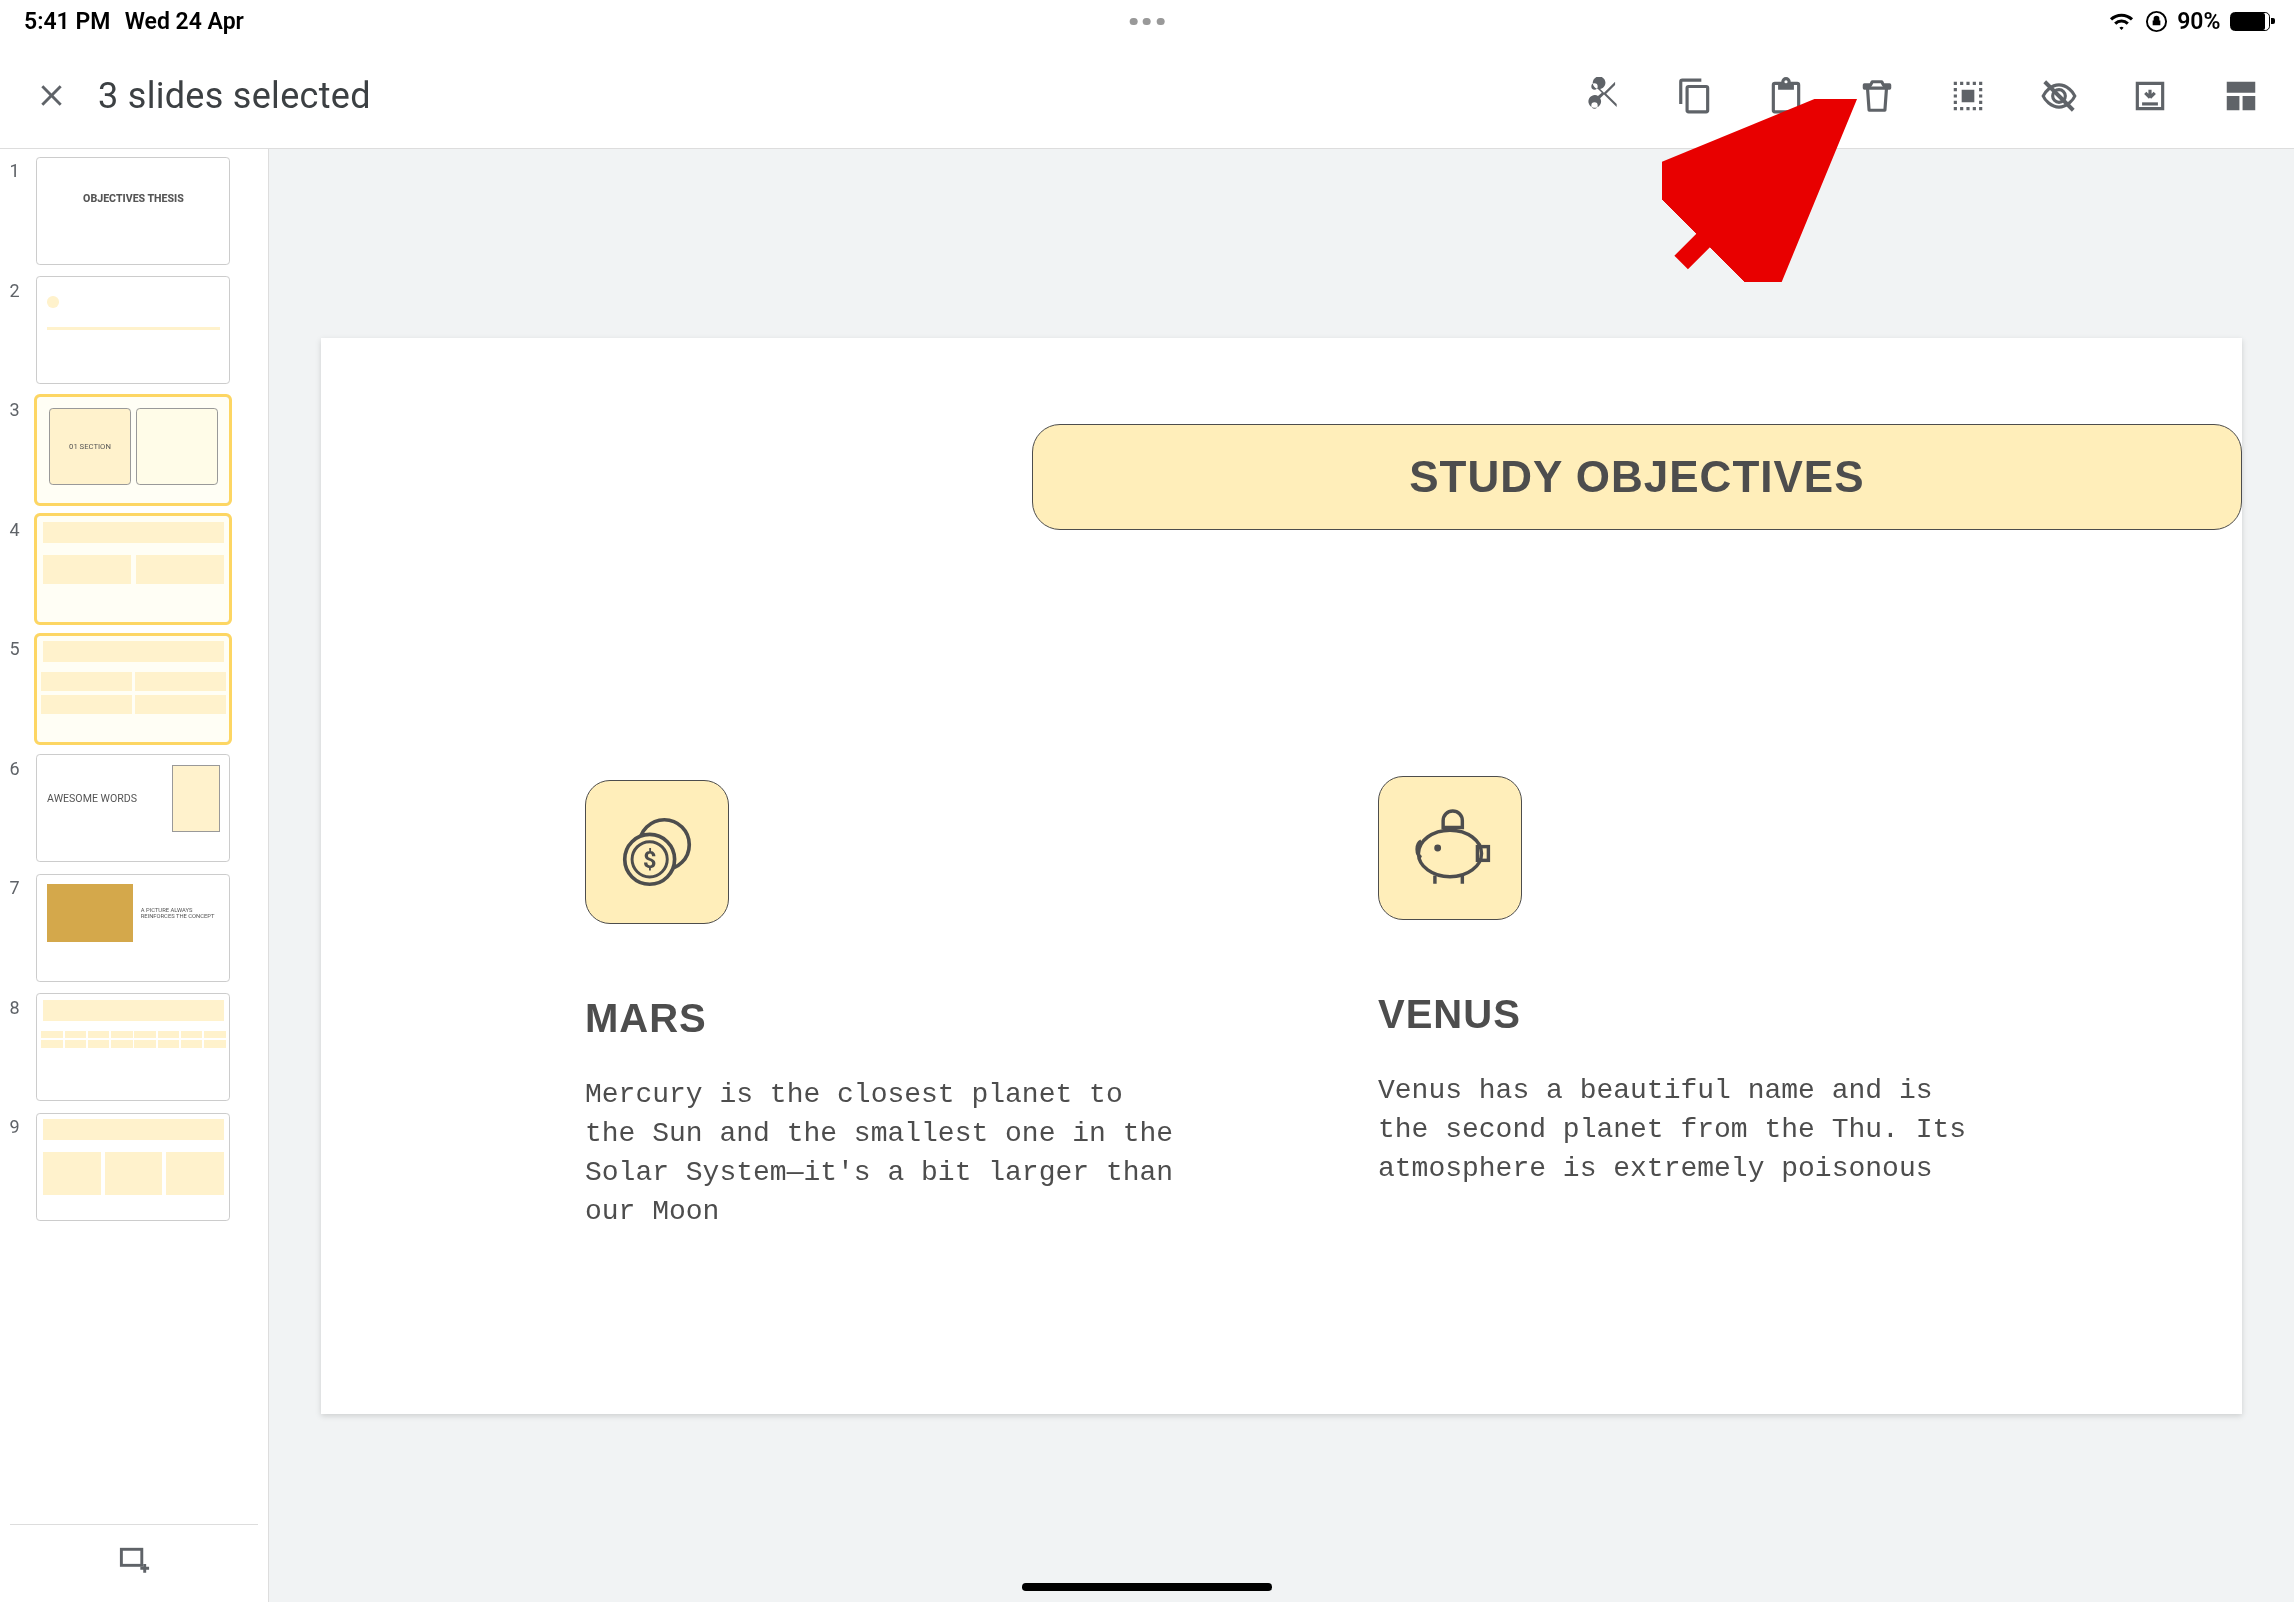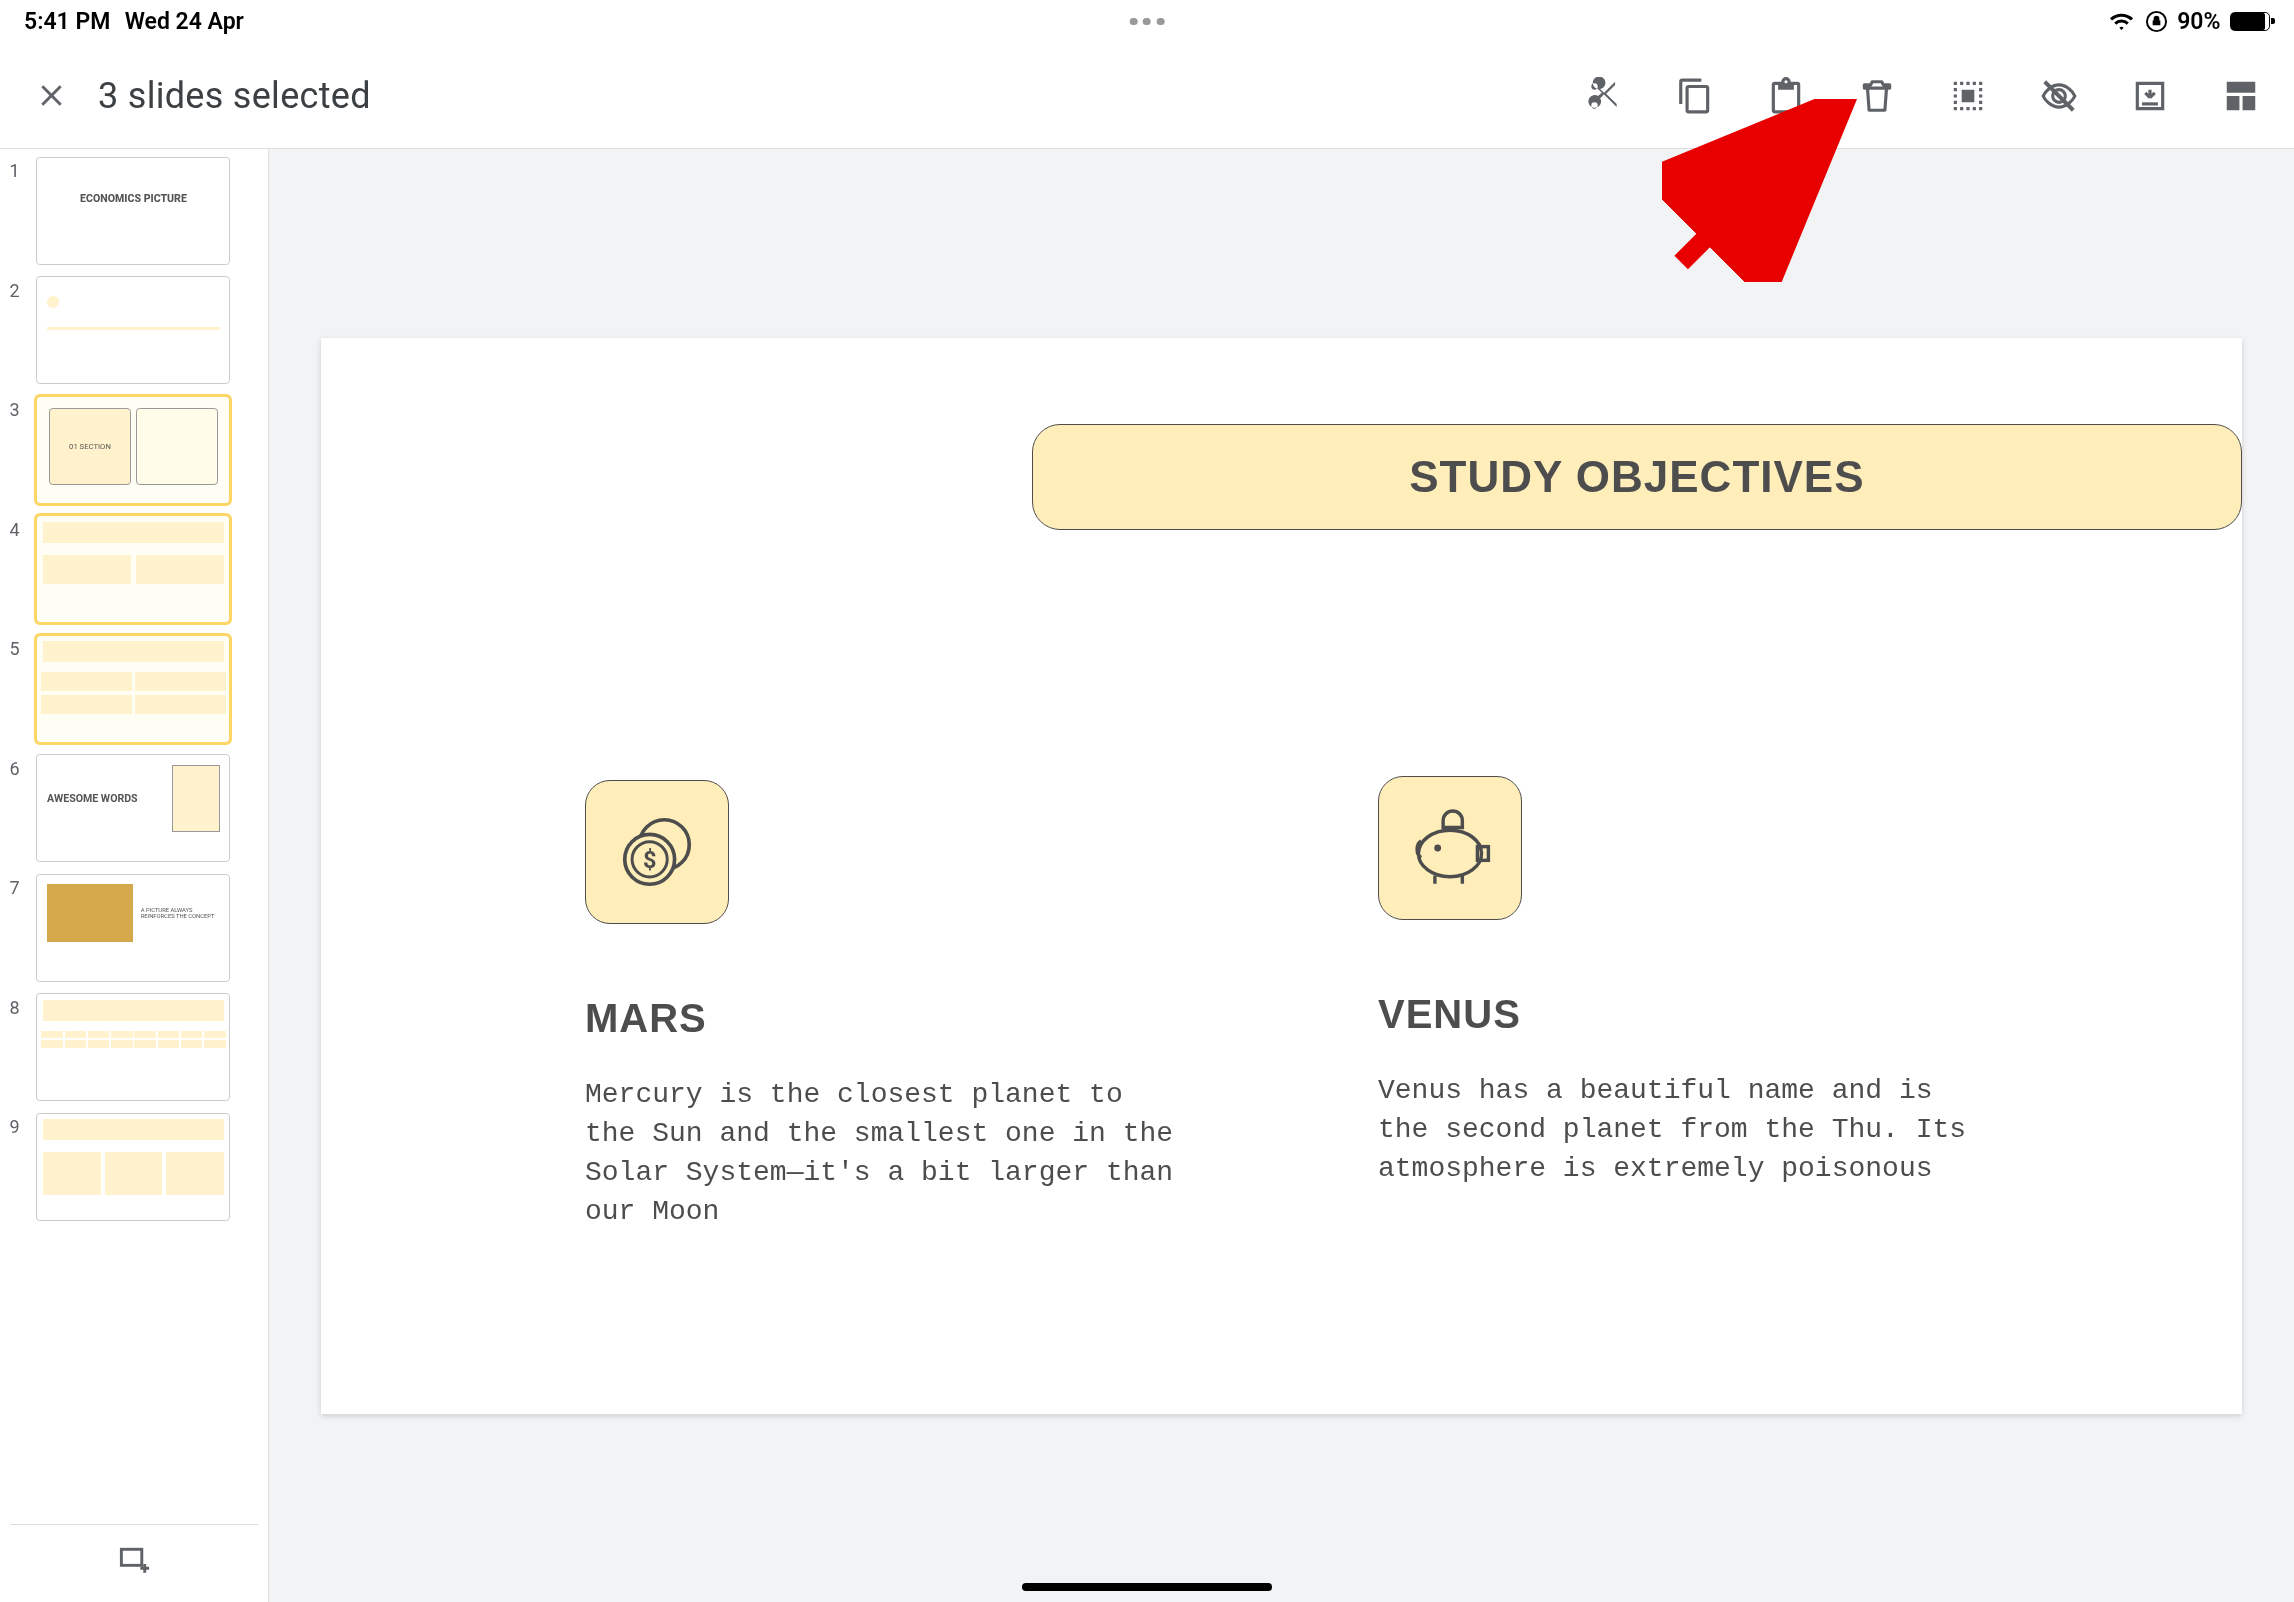--- a/index.html
+++ b/index.html
@@ -118,21 +118,21 @@
       </svg>
   </div>
 </div>
 
 <div class="main-area">
   <div class="slide-panel">
 
     <div class="slide-row">
       <span class="slide-num">1</span>
       <div class="slide-thumb">
-          <div class="thumb-title">ECONOMICS PICTURE</div>
+          <div class="thumb-title">OBJECTIVES THESIS</div>
         </div>
     </div>
 
     <div class="slide-row">
       <span class="slide-num">2</span>
       <div class="slide-thumb">
           <div style="padding:19px 9.6px;">
             <div style="width:11.5px;height:11.5px;background:#fff2cc;border-radius:50%;margin-bottom:19px;"></div>
             <div style="height:3.8px;background:#fff2cc;"></div>
           </div>
@@ -170,21 +170,21 @@
             <div style="height:19px;background:#fff2cc;"></div>
             <div style="height:19px;background:#fff2cc;"></div>
           </div>
         </div>
     </div>
 
     <div class="slide-row">
       <span class="slide-num">6</span>
       <div class="slide-thumb">
           <div style="display:flex;padding:9.6px;gap:7.7px;align-items:center;">
-            <div style="flex:1;font-size:10.6px;font-weight:700;color:#555;">AWESOME WORDS</div>
+            <div style="flex:1;font-size:10.6px;font-weight:400;color:#555;">AWESOME WORDS</div>
             <div style="width:48px;height:67px;background:#fff2cc;border:1px solid #999;"></div>
           </div>
         </div>
     </div>
 
     <div class="slide-row">
       <span class="slide-num">7</span>
       <div class="slide-thumb">
           <div style="display:flex;padding:9.6px;gap:7.7px;align-items:center;">
             <div style="width:86px;height:58px;background:#d4a84b;"></div>

